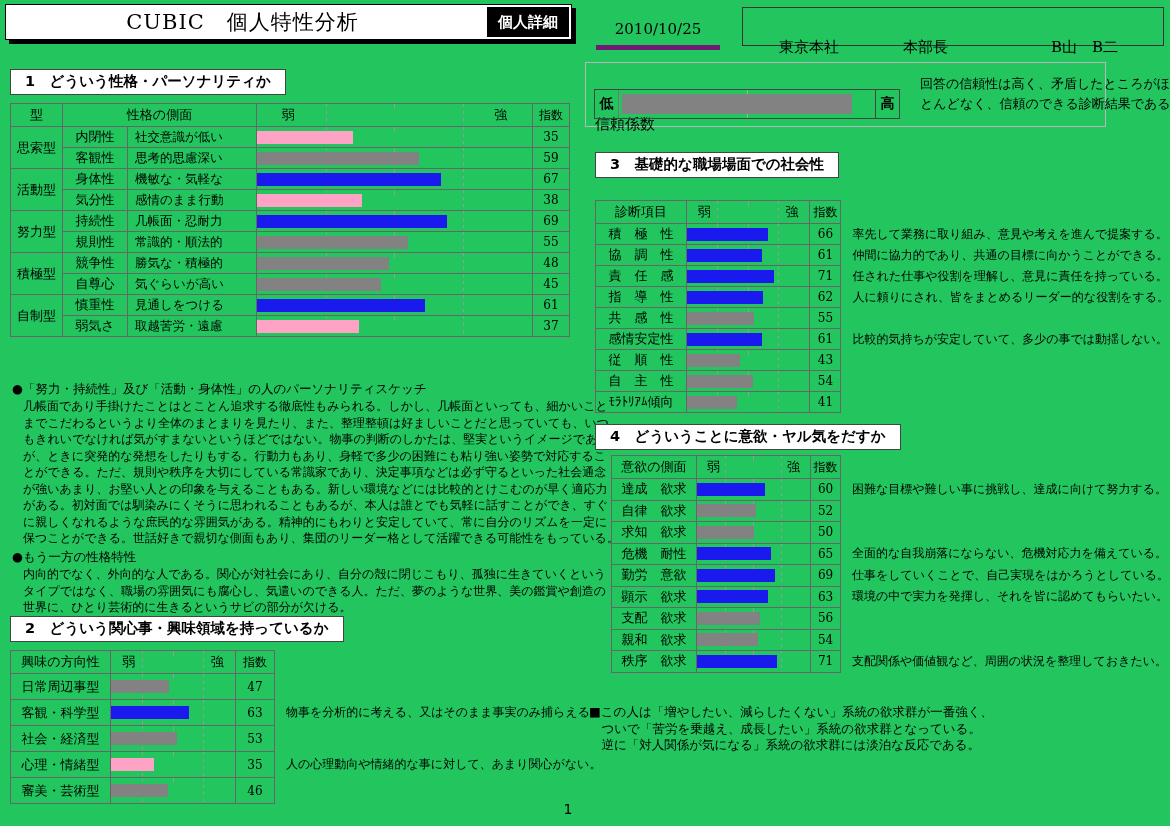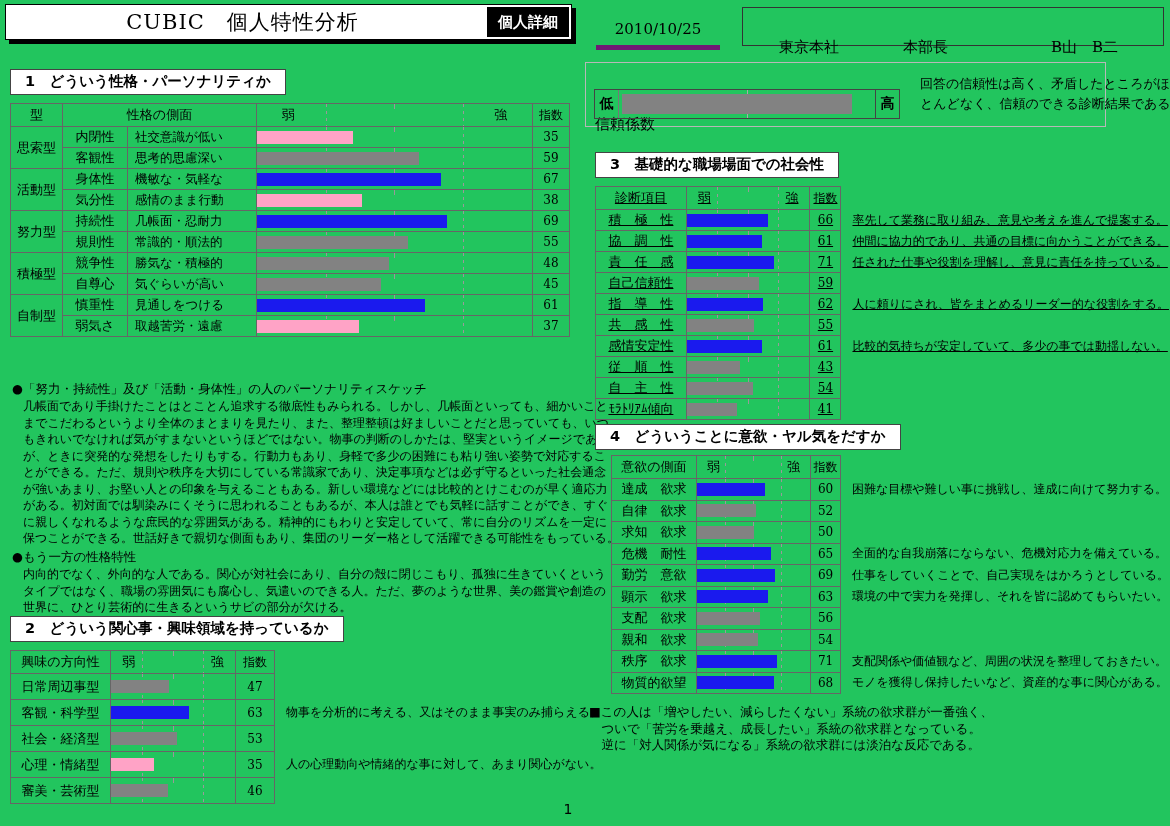--- a/index.html
+++ b/index.html
@@ -57,21 +57,21 @@
     background-image:repeating-linear-gradient(to bottom,#999 0 3px,transparent 3px 7px),
                      repeating-linear-gradient(to bottom,#999 0 3px,transparent 3px 7px),
                      linear-gradient(#999,#999);
     background-size:1px 100%,1px 100%,1px 5px;
     background-position:25% 0,75% 0,50% 0;
     background-repeat:no-repeat;}
   .vbar{height:13px;}
   .wk-st{display:flex;justify-content:space-between;padding:0 9%;font-size:13px;}
   #t1{left:10px;top:103px;}
   #t2{left:10px;top:650px;}
-  #t3{left:595px;top:186px;text-decoration:underline;}
+  #t3{left:595px;top:200px;}
   #t4{left:591px;top:455px;margin-left:20px;}
 
   
   .para{position:absolute;font-size:12px;line-height:16.5px;white-space:pre;}
   #s1-summary{left:12px;top:343px;font-size:12.5px;}
   #s1-sketch-title{left:12px;top:381px;font-size:12.5px;}
   #s1-sketch-body{left:23px;top:398px;}
   #s1-other-title{left:12px;top:549px;font-size:12.5px;}
   #s1-other-body{left:23px;top:566px;}
   #s4-summary{left:589px;top:704px;font-size:12.5px;}
@@ -335,28 +335,20 @@
         </tr>
         <tr>
           <td class="lab">責　任　感</td>
           <td class="barcell">
             <div class="vbar" style="width: 71%; background: rgb(26, 26, 238);"></div>
           </td>
           <td class="idx">71</td>
           <td class="note">任された仕事や役割を理解し、意見に責任を持っている。</td>
         </tr>
         <tr>
-          <td class="lab">自己信頼性</td>
-          <td class="barcell">
-            <div class="vbar" style="width: 59%; background: rgb(130, 130, 130);"></div>
-          </td>
-          <td class="idx">59</td>
-          <td class="note"></td>
-        </tr>
-        <tr>
           <td class="lab">指　導　性</td>
           <td class="barcell">
             <div class="vbar" style="width: 62%; background: rgb(26, 26, 238);"></div>
           </td>
           <td class="idx">62</td>
           <td class="note">人に頼りにされ、皆をまとめるリーダー的な役割をする。</td>
         </tr>
         <tr>
           <td class="lab">共　感　性</td>
           <td class="barcell">
@@ -485,28 +477,20 @@
           <td class="note"></td>
         </tr>
         <tr>
           <td class="lab">秩序　欲求</td>
           <td class="barcell">
             <div class="vbar" style="width: 71%; background: rgb(26, 26, 238);"></div>
           </td>
           <td class="idx">71</td>
           <td class="note">支配関係や価値観など、周囲の状況を整理しておきたい。</td>
         </tr>
-        <tr>
-          <td class="lab">物質的欲望</td>
-          <td class="barcell">
-            <div class="vbar" style="width: 68%; background: rgb(26, 26, 238);"></div>
-          </td>
-          <td class="idx">68</td>
-          <td class="note">モノを獲得し保持したいなど、資産的な事に関心がある。</td>
-        </tr>
       </tbody>
   </table>
 
   <div class="para" id="s4-summary">■この人は「増やしたい、減らしたくない」系統の欲求群が一番強く、
 　ついで「苦労を乗越え、成長したい」系統の欲求群となっている。
 　逆に「対人関係が気になる」系統の欲求群には淡泊な反応である。</div>
 
   <div class="page-num">1</div>
 
 </div>

